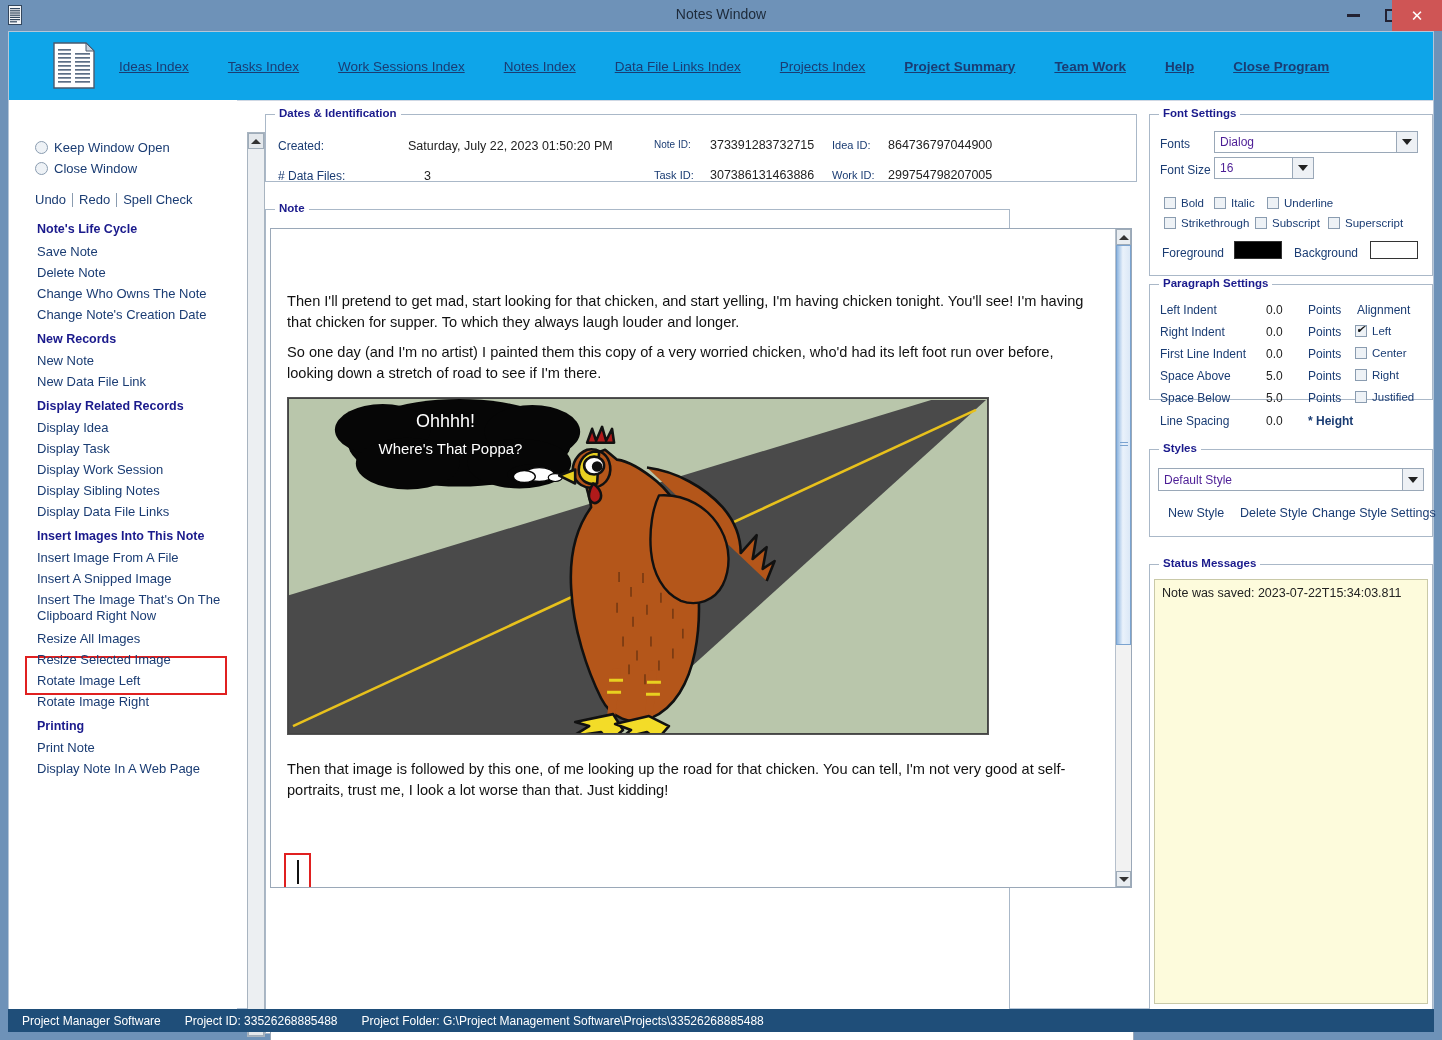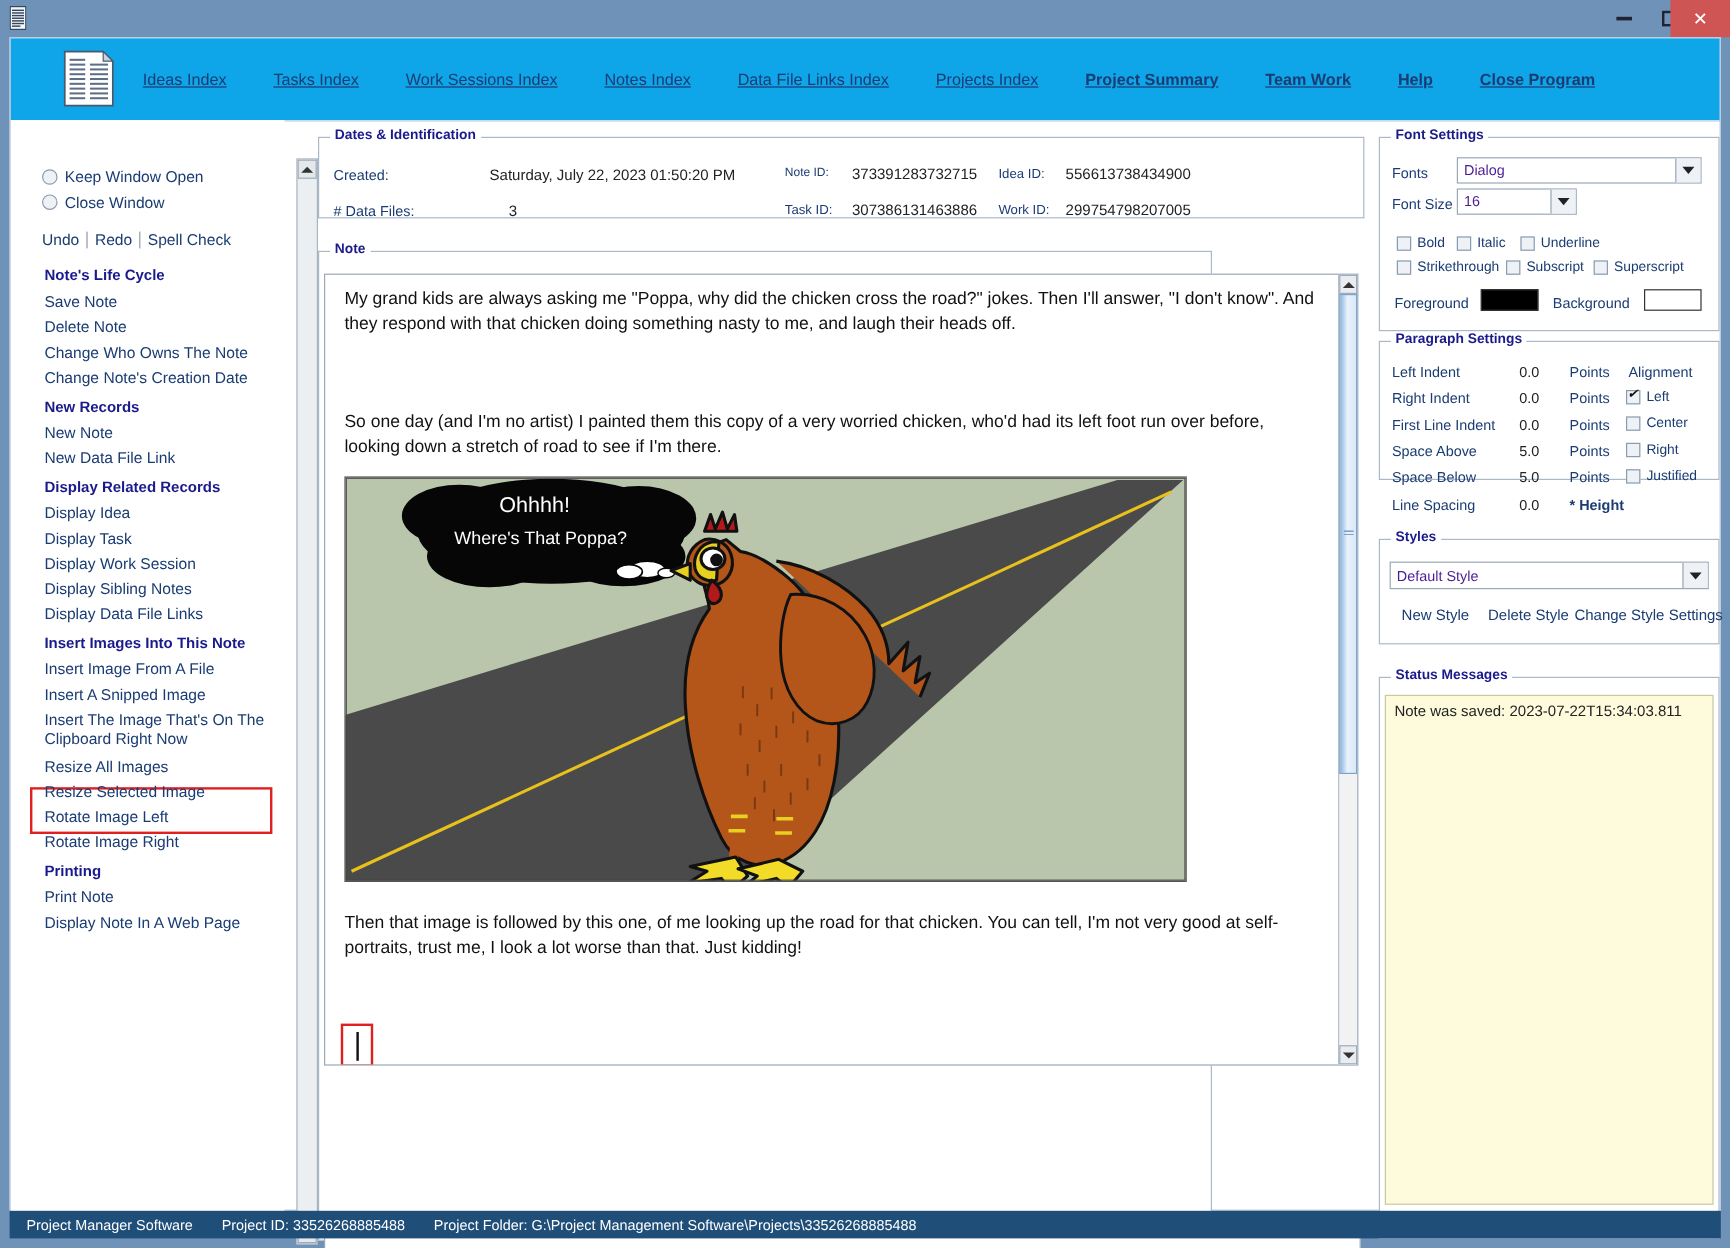--- a/index.html
+++ b/index.html
@@ -228,20 +228,21 @@
     <g fill="#33475e">
       <rect x="2" y="3" width="10" height="1.2"></rect>
         <rect x="2" y="5.2" width="10" height="1.2"></rect>
       <rect x="2" y="7.4" width="10" height="1.2"></rect>
         <rect x="2" y="9.6" width="10" height="1.2"></rect>
       <rect x="2" y="11.8" width="10" height="1.2"></rect>
         <rect x="2" y="14" width="10" height="1.2"></rect>
       <rect x="2" y="16.2" width="7" height="1.2"></rect>
     </g>
   </svg>
+  <div class="titlebar-title">Notes Window</div>
   <div class="win-btn" id="btn-min">
       <i class="min-glyph"></i>
     </div>
   <div class="win-btn" id="btn-max">
       <i class="max-glyph"></i>
     </div>
   <div class="win-btn" id="btn-close">
       <span>✕</span>
     </div>
 </div>
@@ -350,33 +351,33 @@
     <div class="fieldset" style="left:0; top:10px; width:872px; height:68px;">
       <div class="legend">Dates &amp; Identification</div>
       <div class="lbl" style="left:12px; top:24px;">Created:</div>
       <div class="val" style="left:142px; top:24px;">Saturday, July 22, 2023  01:50:20 PM</div>
       <div class="lbl" style="left:12px; top:54px;"># Data Files:</div>
       <div class="val" style="left:158px; top:54px;">3</div>
 
       <div class="lbl" style="left:388px; top:24px; font-size:10px;">Note ID:</div>
       <div class="val" style="left:444px; top:23px;">373391283732715</div>
       <div class="lbl" style="left:566px; top:24px; font-size:11px;">Idea ID:</div>
-      <div class="val" style="left:622px; top:23px;">556613738434900</div>
+      <div class="val" style="left:622px; top:23px;">864736797044900</div>
 
       <div class="lbl" style="left:388px; top:54px; font-size:11px;">Task ID:</div>
       <div class="val" style="left:444px; top:53px;">307386131463886</div>
       <div class="lbl" style="left:566px; top:54px; font-size:11px;">Work ID:</div>
       <div class="val" style="left:622px; top:53px;">299754798207005</div>
     </div>
 
     <div class="fieldset" style="left:0; top:105px; width:745px; height:825px;">
       <div class="legend">Note</div>
 
       <div class="noteedit">
-        <div class="note-p" style="top:10px;">My grand kids are always asking me "Poppa, why did the chicken cross the road?" jokes. Then I'll answer, "I don't know". And they respond with that chicken doing something nasty to me, and laugh their heads off.</div>
+        <div class="note-p" style="top:62px;">Then I'll pretend to get mad, start looking for that chicken, and start yelling, I'm having chicken tonight. You'll see! I'm having that chicken for supper. To which they always laugh louder and longer.</div>
         <div class="note-p" style="top:113px;">So one day (and I'm no artist) I painted them this copy of a very worried chicken, who'd had its left foot run over before, looking down a stretch of road to see if I'm there.</div>
 
         <svg class="note-img" viewBox="0 0 702 338" preserveAspectRatio="none">
           <rect x="0" y="0" width="702" height="338" fill="#b9c6ab"></rect>
 
           <polygon points="-4,200 645,2 700,2 330,338 -4,338" fill="#4a4a4a"></polygon>
 
           <polyline points="690,12 5,330" fill="none" stroke="#e8c11c" stroke-width="2.6"></polyline>
 
           <g>

